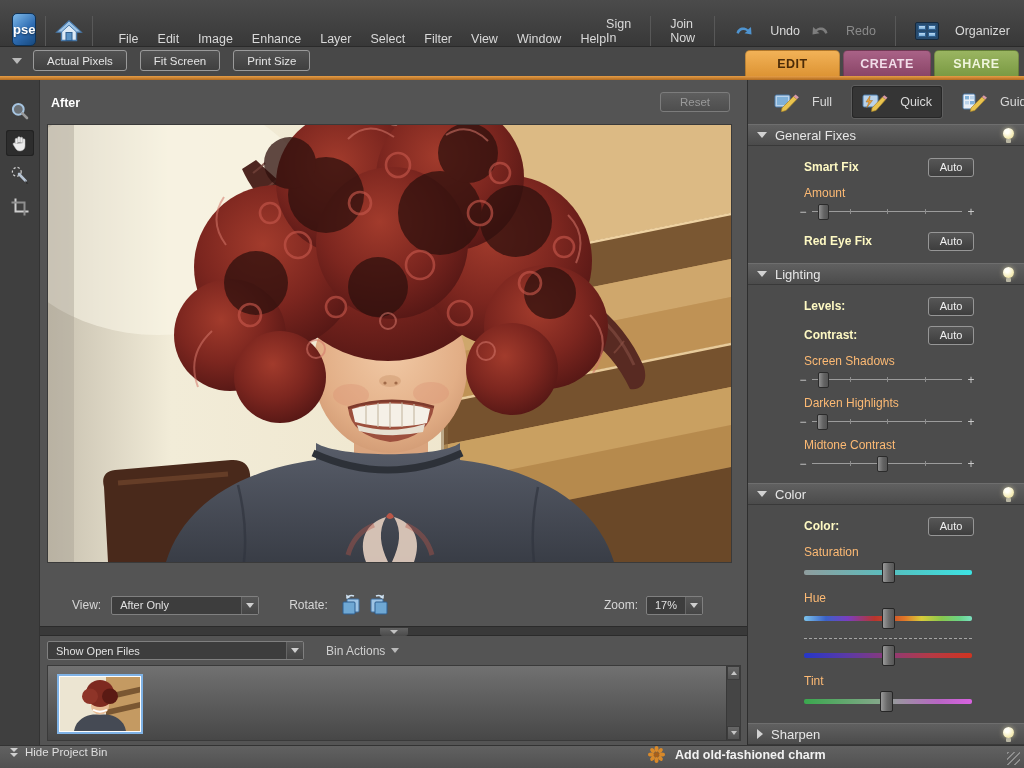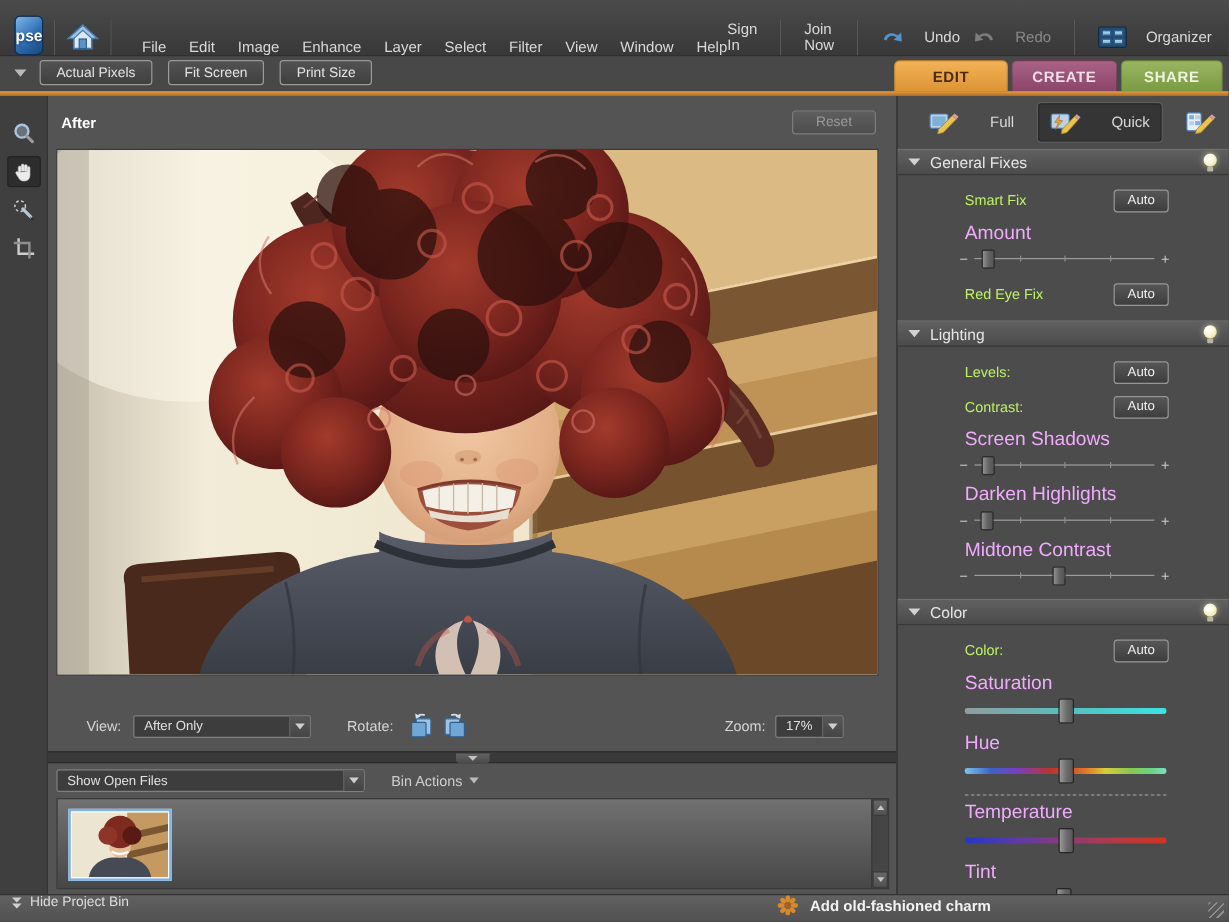--- a/index.html
+++ b/index.html
@@ -107,38 +107,38 @@
   .sb-btn { position:absolute; left:0; width:13px; height:14px; background:linear-gradient(#676767,#525252);
     border:1px solid #3c3c3c; display:flex; align-items:center; justify-content:center; cursor:pointer; }
   .sb-btn.up { top:0; } .sb-btn.down { bottom:0; }
   .sb-btn.up::after { content:""; border-left:3px solid transparent; border-right:3px solid transparent; border-bottom:4px solid #c5c5c5; }
   .sb-btn.down::after { content:""; border-left:3px solid transparent; border-right:3px solid transparent; border-top:4px solid #c5c5c5; }
 
   
   .rightpanel { position:absolute; left:747px; top:80px; width:277px; height:665px; background:#4c4c4c;
     border-left:1px solid #2e2e2e; color:#d9d9d9; }
   .emode-row { height:44px; display:flex; align-items:center; padding-left:16px; gap:10px; }
-  .emode { display:flex; align-items:center; gap:25px; font-size:12.5px; padding:6px 10px; border-radius:3px; cursor:pointer; }
+  .emode { display:flex; align-items:center; gap:12px; font-size:12.5px; padding:6px 10px; border-radius:3px; cursor:pointer; }
   .emode.selected { background:#353535; box-shadow:inset 0 0 0 1px #272727, 0 0 0 1px #5e5e5e; }
 
   .phead { height:22px; background:linear-gradient(#606060,#4b4b4b); border-top:1px solid #6e6e6e;
     border-bottom:1px solid #393939; display:flex; align-items:center; padding:0 9px; gap:8px; cursor:pointer; }
   .ptitle { font-size:13px; color:#e6e6e6; }
   .tri-down { width:0; height:0; border-left:5px solid transparent; border-right:5px solid transparent; border-top:6px solid #d2d2d2; }
   .tri-right { width:0; height:0; border-top:5px solid transparent; border-bottom:5px solid transparent; border-left:6px solid #d2d2d2; }
   .bulb { margin-left:auto; position:relative; width:12px; height:15px; cursor:pointer; }
   .bulb::before { content:""; position:absolute; top:0; left:0; width:11px; height:11px; border-radius:50%;
     background:radial-gradient(circle at 38% 32%, #fffef6 20%, #f5edba 60%, #ded08e);
     box-shadow:0 0 5px rgba(255,248,190,.55); }
   .bulb::after { content:""; position:absolute; left:3px; bottom:0; width:5px; height:4px; background:#b9b6a2; border-radius:1px; }
 
   .pbody { padding:9px 0 10px 0; }
   .prow { display:flex; align-items:center; justify-content:space-between; padding:0 50px 0 56px; height:24px; }
-  .plabel { font-size:12px; color:#bef264; }
-  .plabel2 { font-size:16px; color:#f0abfc; padding-left:56px; margin-top:7px; margin-bottom:3px; }
+  .plabel { font-size:12px; color:#fef9c3;font-weight:bold; }
+  .plabel2 { font-size:12px; color:#fdba74; padding-left:56px; margin-top:7px; margin-bottom:3px; }
   .autobtn { min-width:46px; height:19px; background:linear-gradient(#565656,#3e3e3e); border:1px solid #969696;
     border-radius:3px; color:#f0f0f0; font-size:11px; cursor:pointer; font-family:"Liberation Sans",sans-serif; }
 
   .srow { display:flex; align-items:center; padding-left:48px; height:18px; }
   .smin,.splus { width:14px; text-align:center; color:#c9c9c9; font-size:12px; }
   .strack { position:relative; width:150px; height:18px; margin:0 2px; }
   .strack::before { content:""; position:absolute; left:0; right:0; top:8px; height:1px; background:#9c9c9c; }
   .tick { position:absolute; top:6px; width:1px; height:5px; background:#8d8d8d; }
   .t25{left:25%;} .t50{left:50%;} .t75{left:75%;}
   .sthumb { position:absolute; top:1px; width:11px; height:16px; border-radius:2px;
@@ -617,21 +617,20 @@
         <div class="grow">
           <span class="gtrack gt-sat"></span>
           <span class="gthumb" style="left: calc(50% - 6px);"></span>
         </div>
         <div class="plabel2">Hue</div>
         <div class="grow">
           <span class="gtrack gt-hue"></span>
           <span class="gthumb" style="left: calc(50% - 6px);"></span>
         </div>
         <div class="dash-sep"></div>
-        <div class="plabel2" style="margin-top:0;">Temperature</div>
         <div class="grow">
           <span class="gtrack gt-temp"></span>
           <span class="gthumb" style="left: calc(50% - 6px);"></span>
         </div>
         <div class="plabel2">Tint</div>
         <div class="grow">
           <span class="gtrack gt-tint"></span>
           <span class="gthumb" style="left: calc(49% - 6px);"></span>
         </div>
       </div>

